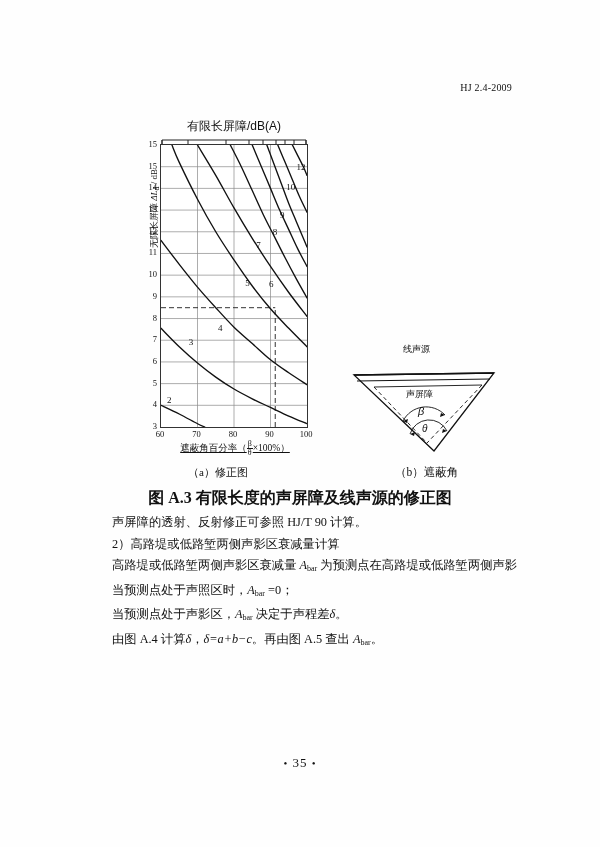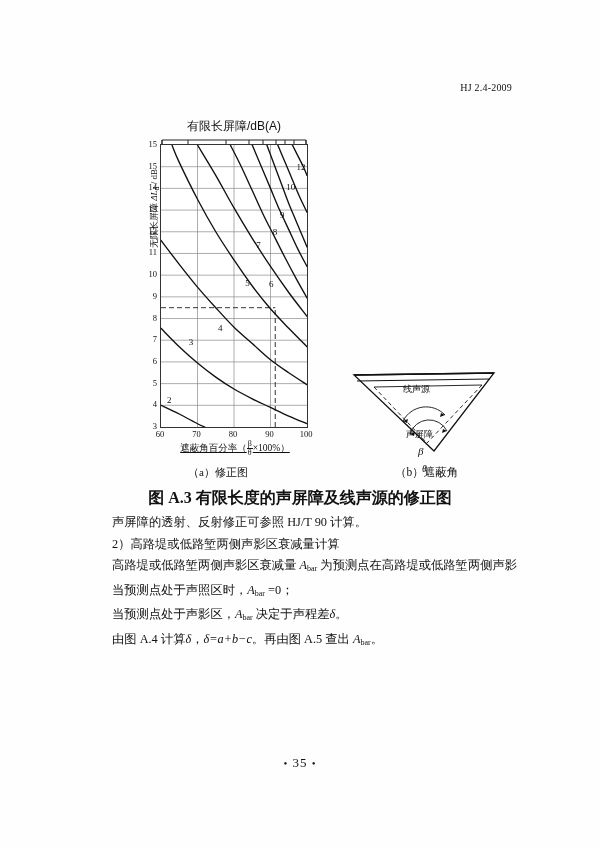--- a/index.html
+++ b/index.html
@@ -62,21 +62,21 @@
   .frac span{display:block;}
   .frac .num{border-bottom:1px solid #111;padding:0 1px;}
   .curvelab{
     position:absolute;font-size:9px;font-family:"Liberation Serif",serif;
     transform:translate(-50%,-50%);
   }
 
   
   .diagram{position:absolute;left:348px;top:245px;width:152px;height:100px;}
   .dg-t{position:absolute;font-size:9px;white-space:nowrap;
-        font-family:Liberation Serif, serif;margin-top:40px;}
+        font-family:Liberation Sans, sans-serif;}
 
   
   .cap-a{position:absolute;left:188px;top:355px;font-size:11px;}
   .cap-b{position:absolute;left:395px;top:355px;font-size:11.5px;}
   .cap-main{position:absolute;left:0;top:378px;width:600px;
             text-align:center;font-size:16px;font-weight:bold;}
 
   
   .body{position:absolute;left:88px;top:512px;width:430px;
         font-size:12.3px;line-height:21.5px;}

